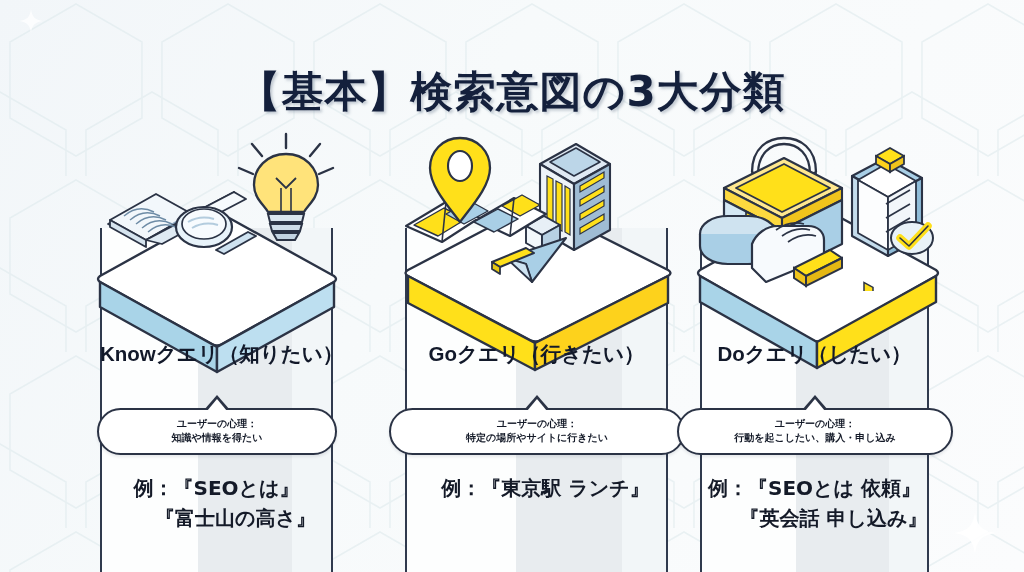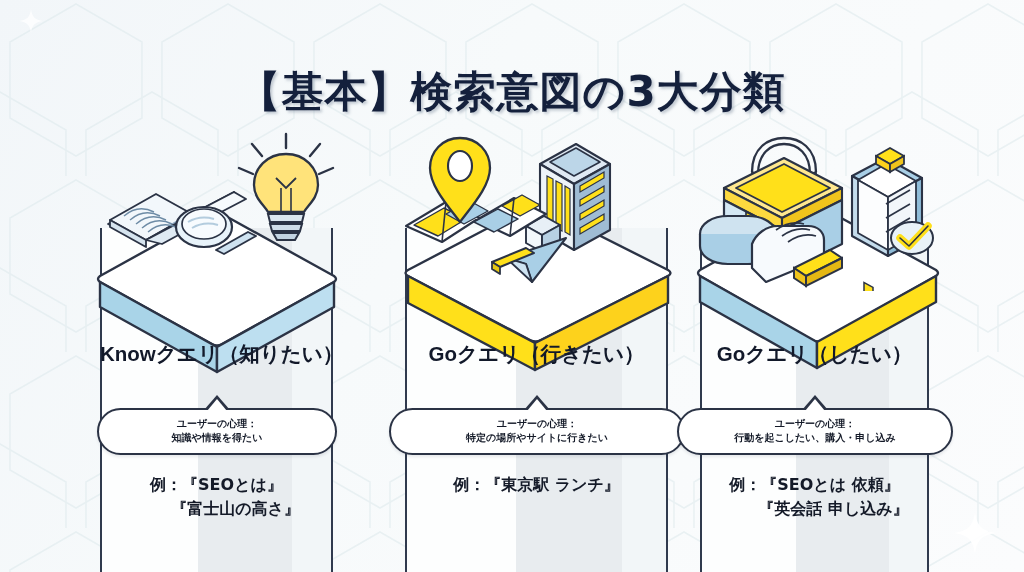--- a/index.html
+++ b/index.html
@@ -88,26 +88,26 @@
     border-left:10px solid transparent;border-right:10px solid transparent;
     border-bottom:12px solid #ffffff;
   }
   .bub-1{left:97px;top:408px;width:240px;}
   .bub-2{left:389px;top:408px;width:296px;}
   .bub-3{left:677px;top:408px;width:276px;}
   .bub-line{display:block;white-space:nowrap;}
   
   .examples{
     position:absolute;z-index:7;text-align:center;
-    font-size:16px;line-height:1.5;font-weight:bold;color:#141a28;
+    font-size:20px;line-height:1.5;font-weight:bold;color:#141a28;
     font-family:"DejaVu Sans","Liberation Sans",sans-serif;
     white-space:nowrap;
   }
   .ex-1{left:100px;width:233px;top:473px;}
-  .ex-2{left:405px;width:263px;top:473px;}
+  .ex-2{left:414px;width:263px;top:473px;}
   .ex-3{left:700px;width:229px;top:473px;}
   .ex-line{display:block;}
   .ex-line.indent{padding-left:38px;}
 </style>
 </head>
 <body>
 
 <div class="slide">
 
   <svg class="hexbg" width="1024" height="572" viewBox="0 0 1024 572" aria-hidden="true">
@@ -321,21 +321,21 @@
       <path d="M92 110 q14 -10 28 -6" fill="none" stroke="#2b3345" stroke-width="1.7"></path>
       <path d="M98 116 q14 -10 28 -6" fill="none" stroke="#2b3345" stroke-width="1.7"></path>
       <path d="M104 142 L140 124 L152 132 L116 150 Z" fill="#ffe01a" stroke="#2b3345" stroke-width="2.1" stroke-linejoin="round"></path>
       <path d="M104 142 L116 150 L116 160 L104 152 Z" fill="#f0c41c" stroke="#2b3345" stroke-width="2"></path>
       <path d="M152 132 L116 150 L116 160 L152 142 Z" fill="#e5b814" stroke="#2b3345" stroke-width="2"></path>
     </g>
   </svg>
 
   <div class="col-label lab-1">Knowクエリ（知りたい）</div>
   <div class="col-label lab-2">Goクエリ（行きたい）</div>
-  <div class="col-label lab-3">Goクエリ（したい）</div>
+  <div class="col-label lab-3">Doクエリ（したい）</div>
 
   <div class="bubble bub-1">
     <span class="tail-o"></span>
     <span class="tail-i"></span>
     <span class="bub-line">ユーザーの心理：</span>
     <span class="bub-line">知識や情報を得たい</span>
   </div>
 
   <div class="bubble bub-2">
     <span class="tail-o"></span>

